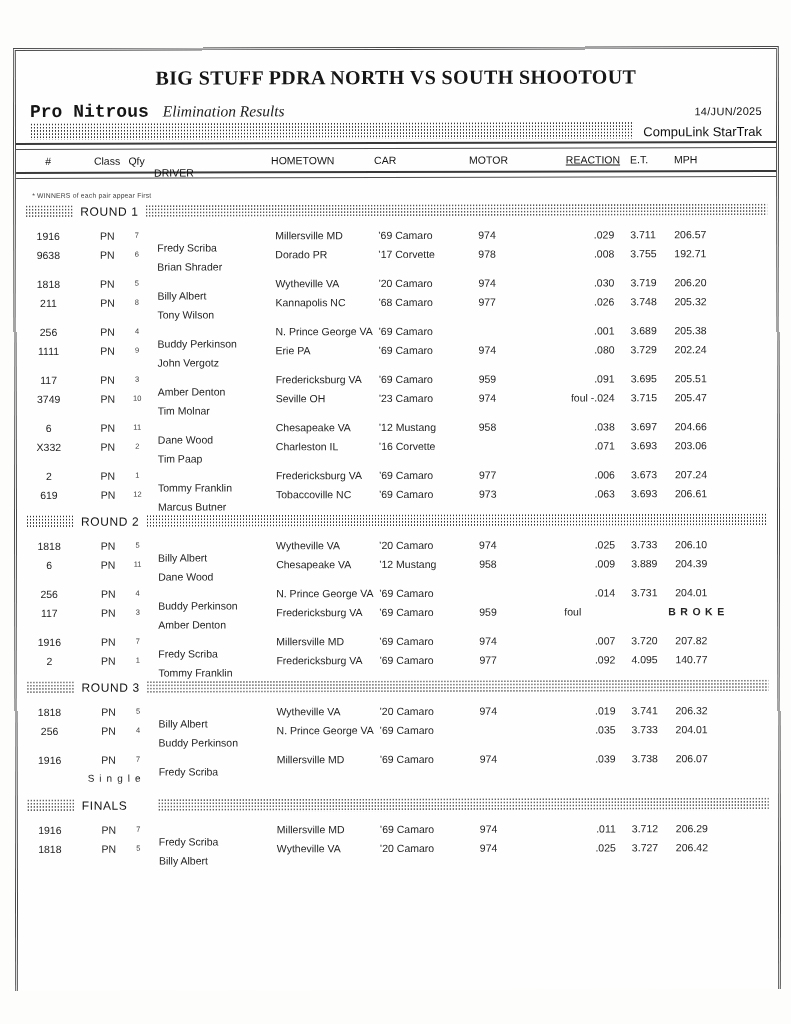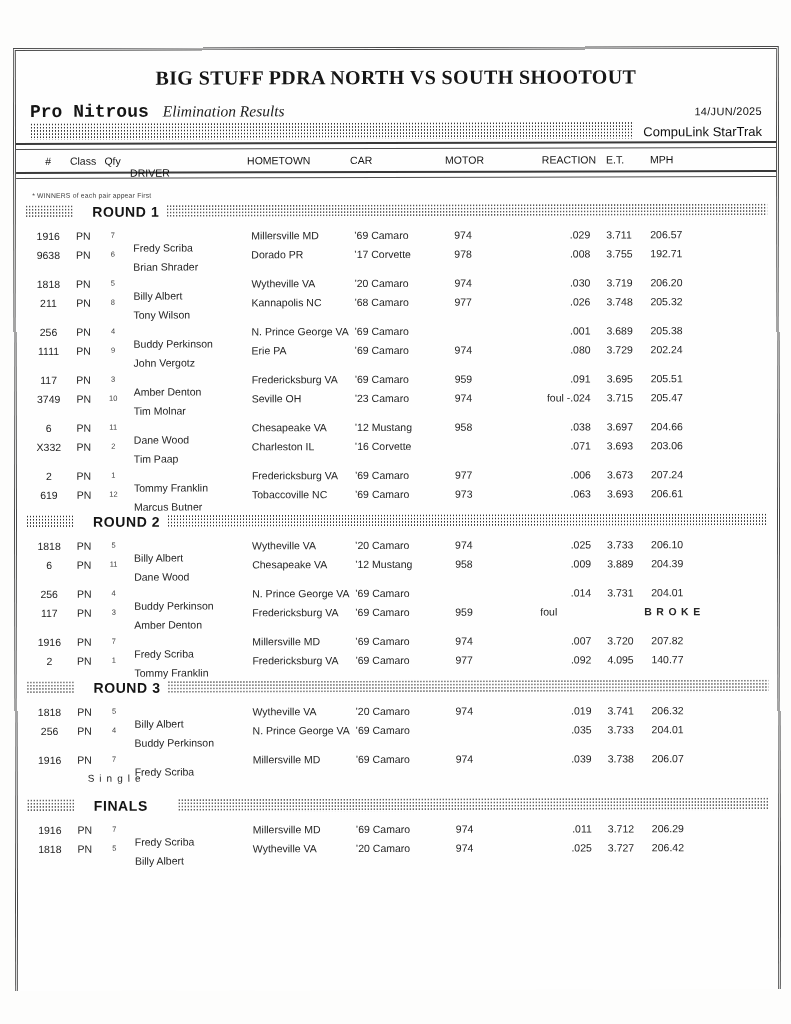--- a/index.html
+++ b/index.html
@@ -30,45 +30,45 @@
 
   .rule{height:4px;border-top:2px solid #3a3a3a;border-bottom:1px solid #4d4d4d;}
   .rule-top{margin-top:2px;}
   .rule-bot{margin-top:0;}
 
   .row{display:flex;height:19px;align-items:center;font-size:10.5px;color:#242424;padding-left:14px;white-space:nowrap;}
   .hdr{height:22px;color:#121212;font-size:10.5px;}
   .cell{flex:none;box-sizing:border-box;}
 
   .c-num{width:36px;text-align:center;}
-  .c-class{width:34px;text-align:center;}
+  .c-class{width:34px;text-align:center;margin-left:24px;}
   .c-qfy{width:25px;text-align:center;}
   .row:not(.hdr) .c-qfy{font-size:7.5px;color:#3a3a3a;}
   .c-driver{width:120px;padding-left:8px;margin-top:24px;}
   .c-hometown{width:105px;padding-left:6px;}
   .c-car{width:95px;padding-left:4px;}
   .c-motor{width:60px;padding-left:9px;}
   .c-reaction{width:95px;text-align:right;padding-right:10px;}
   .c-et{width:45px;padding-left:6px;}
   .c-mph{width:75px;padding-left:5px;}
   .c-broke{width:120px;padding-left:43px;letter-spacing:4.5px;font-weight:bold;}
   .foul-only{padding-right:44px;}
 
   .hdr .c-driver{padding-left:5px;}
   .hdr .c-hometown{padding-left:2px;}
   .hdr .c-car{text-align:left;padding-left:0;}
   .hdr .c-motor{text-align:left;padding-left:0;}
-  .hdr .c-reaction{padding-right:4px;}
+  .hdr .c-reaction{padding-right:4px;text-decoration:underline;}
 
   .note{margin:13px 0 0 16px;font-size:6.8px;color:#3c3c3c;letter-spacing:0.2px;}
 
   .band{display:flex;align-items:center;height:15px;margin:5px 9px 7px 9px;}
   .band-left{width:48px;height:13px;}
   .band-fill{flex:1;height:13px;}
-  .band-label{font-size:14px;font-weight:bold;color:#131313;letter-spacing:0.6px;padding:0 7px;white-space:nowrap;margin-left:12px;}
+  .band-label{font-size:12px;font-weight:normal;color:#131313;letter-spacing:0.6px;padding:0 7px;white-space:nowrap;}
   .band-gap .band-label{padding-right:30px;}
 
   .pair{margin-bottom:10px;}
   .annotation{height:19px;line-height:19px;margin-left:70px;font-size:10px;letter-spacing:5px;color:#242424;}
 </style>
 </head>
 <body>
 
 <div class="frame">
 

